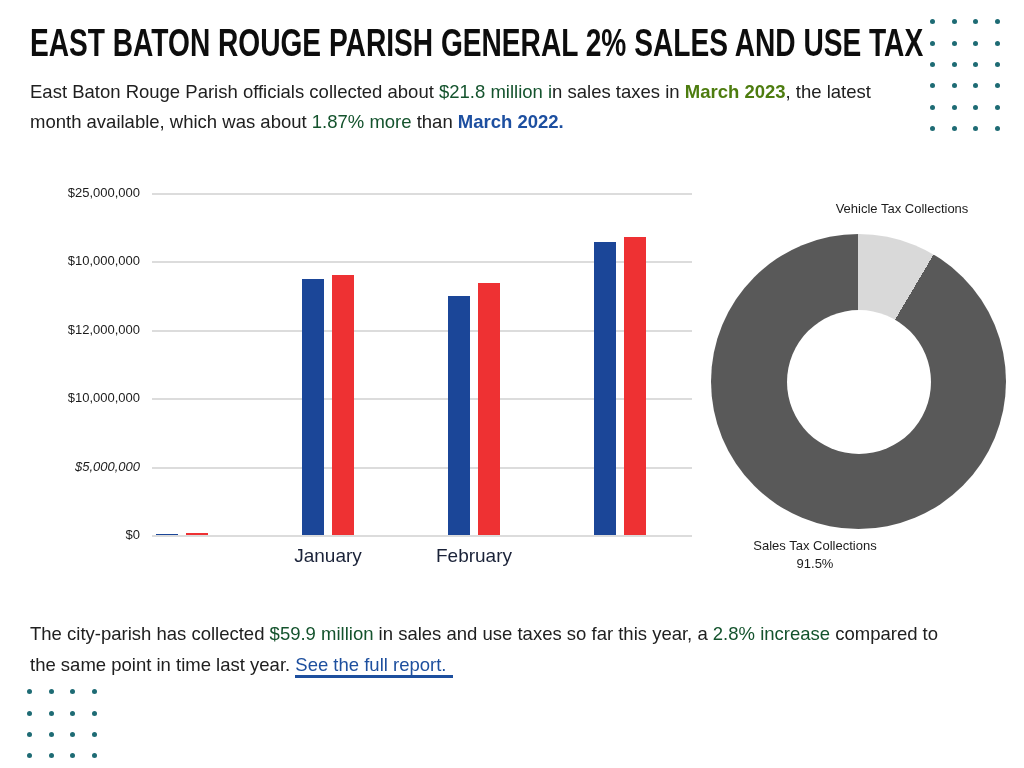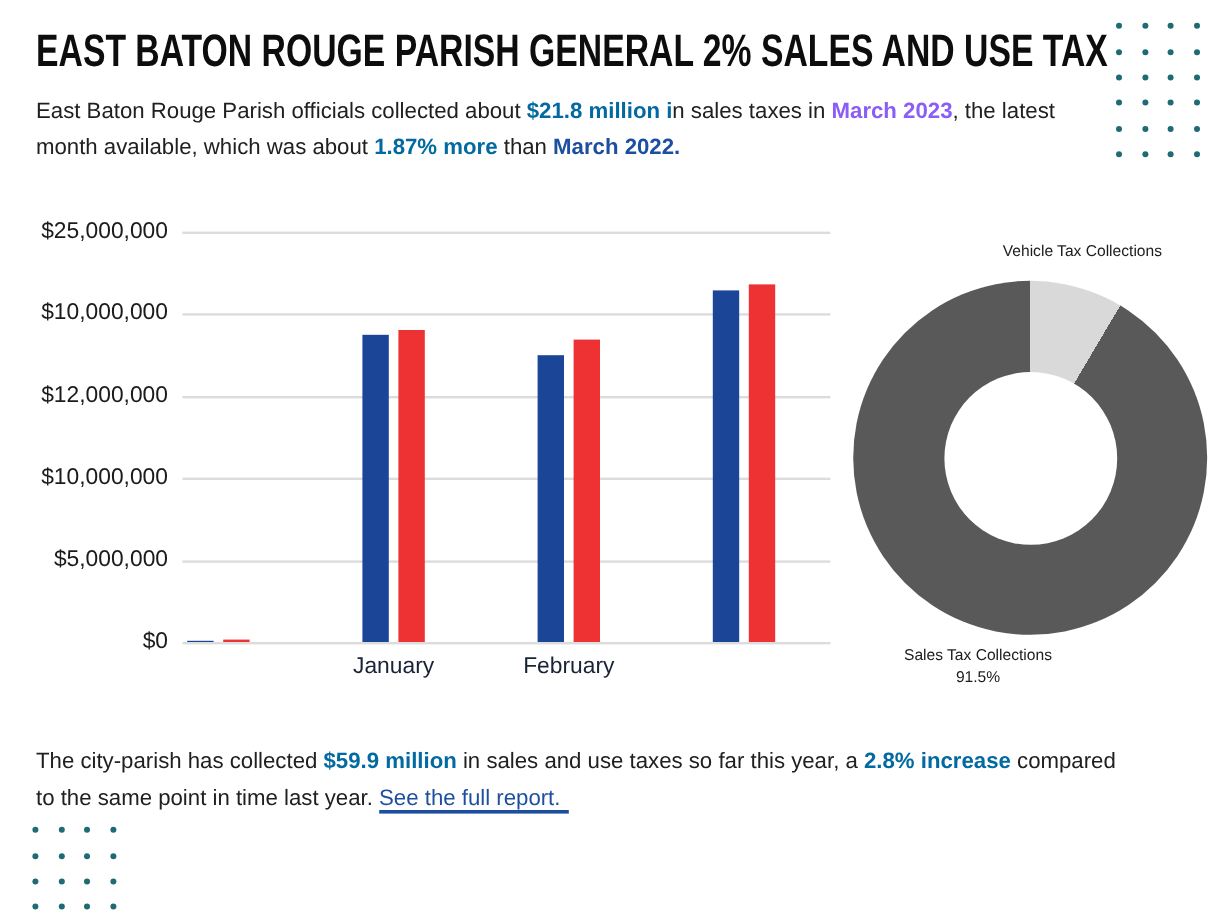--- a/index.html
+++ b/index.html
@@ -9,31 +9,31 @@
 
   
   h1.title{position:absolute;left:30px;top:22px;margin:0;font-size:38px;font-weight:800;
            color:#0d0d0d;white-space:nowrap;letter-spacing:0;}
   .condense{display:inline-block;transform:scaleX(.74);transform-origin:0 50%;}
 
   
   .para{position:absolute;margin:0;font-size:18.5px;line-height:30px;color:#202020;}
   .intro{left:30px;top:77px;width:872px;}
   .footer-para{left:30px;top:618px;width:912px;line-height:31px;}
-  .b{font-weight:700;color:#0369a1;}
-  .red{color:#8b5cf6;font-weight:700;}
+  .b{font-weight:400;color:#14532d;}
+  .red{color:#4d7c0f;font-weight:700;}
   .blue{color:#1d4fa0;font-weight:700;}
   .report-link{color:#1d4f9e;font-weight:400;text-decoration:none;cursor:pointer;
                border-bottom:3px solid #1d4f9e;padding-right:7px;}
 
   
   .bar-chart{position:absolute;left:0;top:183px;width:700px;height:395px;}
   .plot{position:absolute;left:152px;top:10px;width:540px;height:342px;}
   .gridline{position:absolute;left:0;right:0;height:2px;background:#dcdcdc;}
-  .ytick{position:absolute;left:8px;width:132px;text-align:right;font-size:19px;
+  .ytick{position:absolute;left:8px;width:132px;text-align:right;font-size:13px;
          color:#1b1b1b;line-height:22px;}
   .bar{position:absolute;bottom:0;width:22px;}
   .xlabel{position:absolute;top:362px;text-align:center;font-size:19px;color:#1a2238;}
 
   
   .donut{position:absolute;left:711px;top:234px;width:295px;height:295px;border-radius:50%;}
   .donut .hole{position:absolute;left:50%;top:50%;width:144px;height:144px;
                margin:-72px 0 0 -72px;background:#ffffff;border-radius:50%;}
   .donut-label{position:absolute;width:220px;text-align:center;font-size:13px;
                line-height:18px;color:#1c1c1c;}
@@ -97,21 +97,21 @@
         <div class="bar" style="left: 180px; height: 259.92px; background: rgb(238, 49, 51);"></div>
         <div class="bar" style="left: 296px; height: 239.4px; background: rgb(27, 70, 152);"></div>
         <div class="bar" style="left: 326px; height: 251.712px; background: rgb(238, 49, 51);"></div>
         <div class="bar" style="left: 442px; height: 292.752px; background: rgb(27, 70, 152);"></div>
         <div class="bar" style="left: 472px; height: 298.224px; background: rgb(238, 49, 51);"></div>
       </div>
   <div class="ytick" style="top: -1px;">$25,000,000</div>
       <div class="ytick" style="top: 67.4px;">$10,000,000</div>
       <div class="ytick" style="top: 135.8px;">$12,000,000</div>
       <div class="ytick" style="top: 204.2px;">$10,000,000</div>
-      <div class="ytick" style="top: 272.6px;">$5,000,000</div>
+      <div class="ytick" style="top: 272.6px; font-style: italic;">$5,000,000</div>
       <div class="ytick" style="top: 341px;">$0</div>
       <div class="xlabel" style="left: 255px; width: 146px;">January</div>
       <div class="xlabel" style="left: 401px; width: 146px;">February</div>
     </div>
 
   <div class="donut" style="background: conic-gradient(rgb(217, 217, 217) 0%, rgb(217, 217, 217) 8.5%, rgb(89, 89, 89) 8.5%, rgb(89, 89, 89) 100%);">
     <div class="hole"></div>
   </div>
 
   <div class="donut-label donut-label-top">

